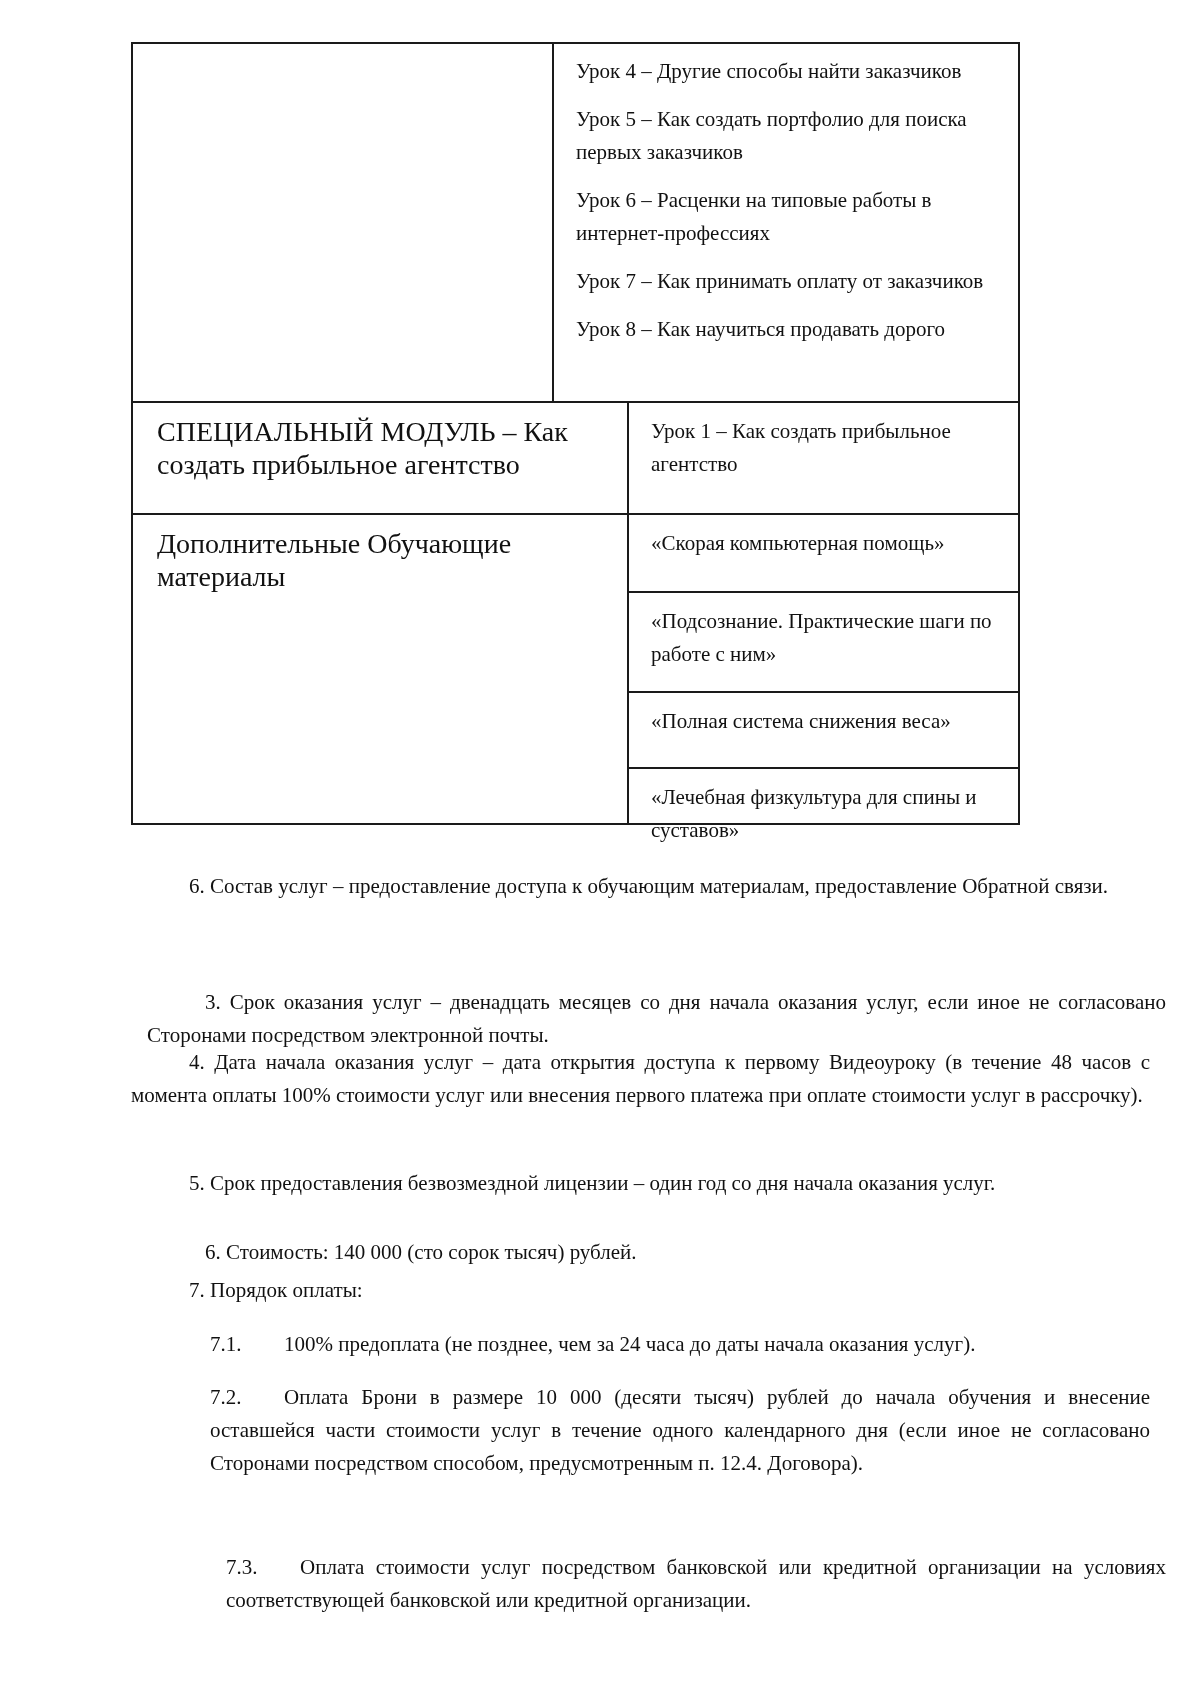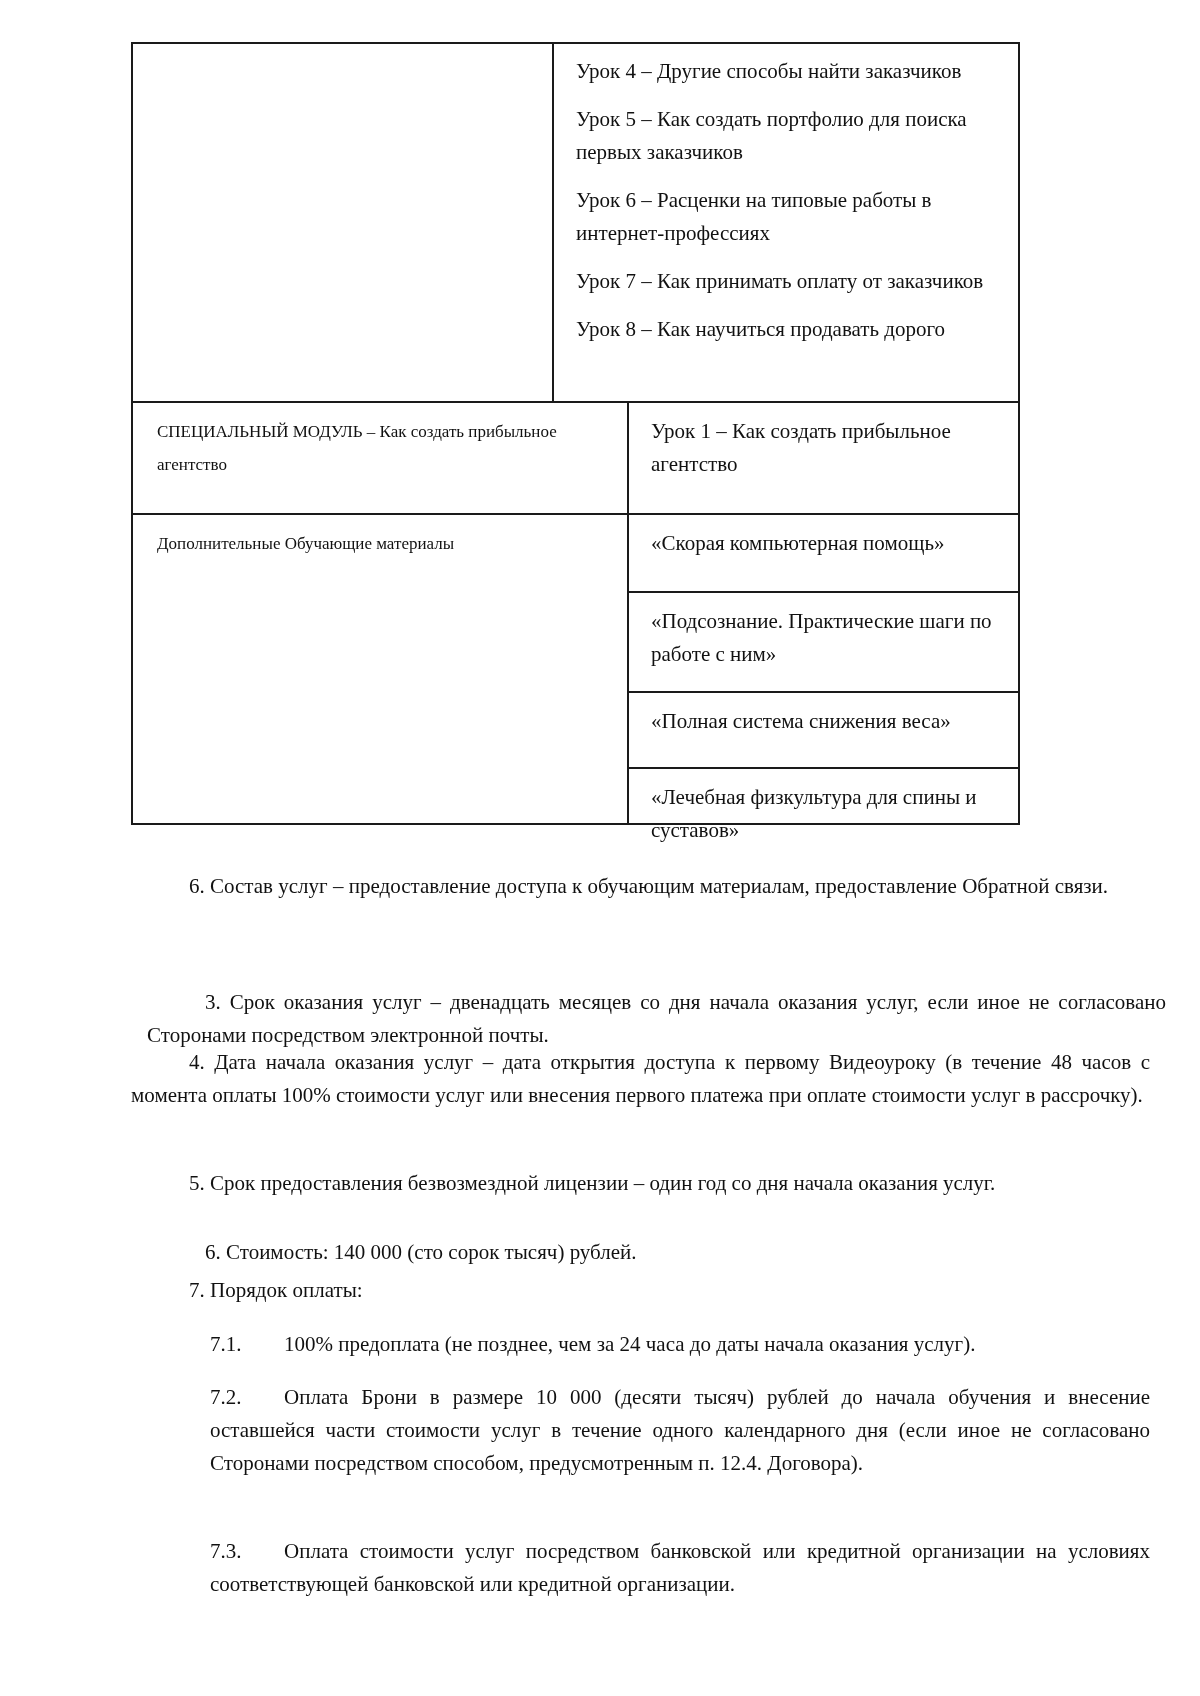--- a/index.html
+++ b/index.html
@@ -8,21 +8,21 @@
       font-family: "Liberation Serif", "DejaVu Serif", serif;
       color: #111111;
     }
     .page { position: absolute; left: 0; top: 0; width: 1200px; height: 1696px; }
     .tbl {
       position: absolute; left: 131px; top: 42px; width: 889px;
       border: 2px solid #1a1a1a; box-sizing: border-box;
     }
     .row { display: flex; border-top: 2px solid #1a1a1a; }
     .row:first-child { border-top: none; }
-    .lcell { width: 496px; border-right: 2px solid #1a1a1a; box-sizing: border-box; padding: 12px 24px; font-size: 17px; line-height: 33px; }
+    .lcell { width: 496px; border-right: 2px solid #1a1a1a; box-sizing: border-box; padding: 12px 24px; font-size: 28px; line-height: 33px; }
     .rcell { flex: 1; box-sizing: border-box; }
     .lesson { padding: 0 22px; font-size: 21px; line-height: 33px; }
     .sub { border-top: 2px solid #1a1a1a; padding: 12px 22px; font-size: 21px; line-height: 33px; box-sizing: border-box; }
     .sub:first-child { border-top: none; }
     .body-text { position: absolute; left: 131px; width: 1019px; font-size: 21px; line-height: 33px; text-align: justify; }
     .ind { text-indent: 58px; }
     .pp { position: absolute; font-size: 21px; line-height: 33px; }
     .sub-item { position: absolute; left: 210px; width: 940px; font-size: 21px; line-height: 33px; text-align: justify; }
     .num { display: inline-block; width: 74px; }
   </style>
@@ -68,17 +68,17 @@
   <p class="pp" style="left:189px; top:1167px; margin:0;">5. Срок предоставления безвозмездной лицензии – один год со дня начала оказания услуг.</p>
   <p class="pp" style="left:189px; top:1220px; margin:16px;">6. Стоимость: 140 000 (сто сорок тысяч) рублей.</p>
   <p class="pp" style="left:189px; top:1274px; margin:0;">7. Порядок оплаты:</p>
 
   <p class="sub-item" style="top:1328px; margin:0;">
     <span class="num">7.1.</span><span>100% предоплата (не позднее, чем за 24 часа до даты начала оказания услуг).</span>
   </p>
   <p class="sub-item" style="top:1381px; margin:0;">
     <span class="num">7.2.</span><span>Оплата Брони в размере 10 000 (десяти тысяч) рублей до начала обучения и внесение оставшейся части стоимости услуг в течение одного календарного дня (если иное не согласовано Сторонами посредством способом, предусмотренным п. 12.4. Договора).</span>
   </p>
-  <p class="sub-item" style="top:1535px; margin:0;">
+  <p class="sub-item" style="top:1535px; margin:16px;">
     <span class="num">7.3.</span><span>Оплата стоимости услуг посредством банковской или кредитной организации на условиях соответствующей банковской или кредитной организации.</span>
   </p>
 
 </div>
 
 </body></html>

